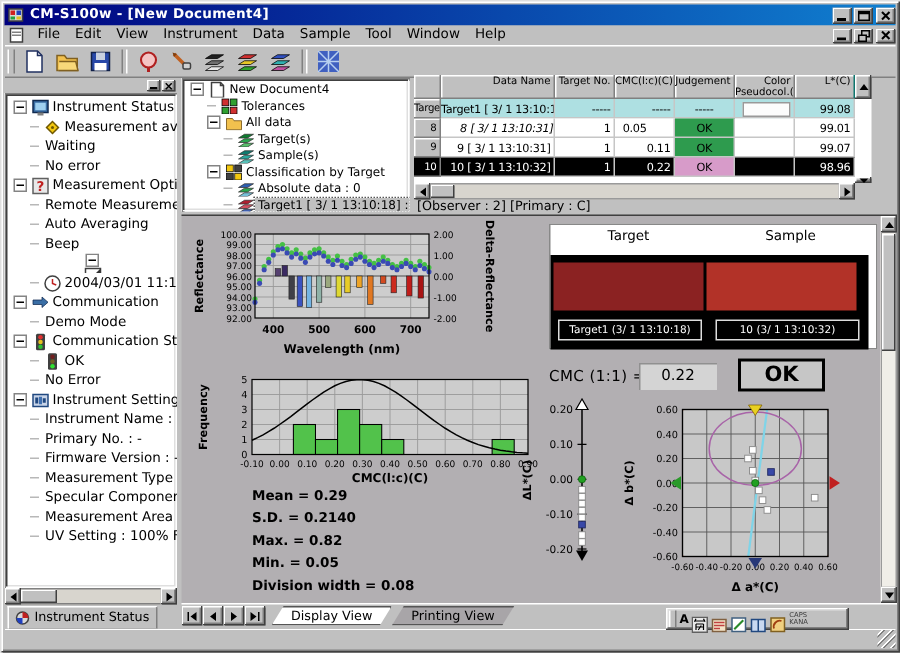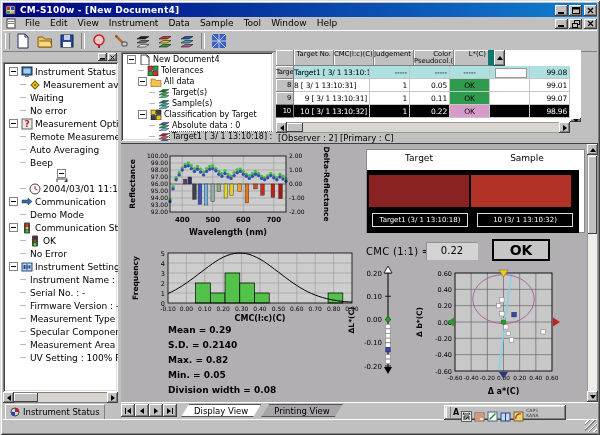--- a/index.html
+++ b/index.html
@@ -374,21 +374,21 @@
           <span class="lbl">Instrument Settings</span>
         </div>
         <div class="tree-row" style="height: 13px;">
           <span style="flex: 0 0 auto; width: 14px; border-bottom: 0px dotted rgb(170, 170, 170);"></span>
           <span style="flex: 0 0 auto; width: 6px; height: 1px; background: rgb(184, 184, 184); margin-right: 2px;"></span>
           <span class="lbl">Instrument Name : CM-</span>
         </div>
         <div class="tree-row" style="height: 13px;">
           <span style="flex: 0 0 auto; width: 14px; border-bottom: 0px dotted rgb(170, 170, 170);"></span>
           <span style="flex: 0 0 auto; width: 6px; height: 1px; background: rgb(184, 184, 184); margin-right: 2px;"></span>
-          <span class="lbl">Serial No. : -</span>
+          <span class="lbl">Primary No. : -</span>
         </div>
         <div class="tree-row" style="height: 13px;">
           <span style="flex: 0 0 auto; width: 14px; border-bottom: 0px dotted rgb(170, 170, 170);"></span>
           <span style="flex: 0 0 auto; width: 6px; height: 1px; background: rgb(184, 184, 184); margin-right: 2px;"></span>
           <span class="lbl">Firmware Version : -</span>
         </div>
         <div class="tree-row" style="height: 13px;">
           <span style="flex: 0 0 auto; width: 14px; border-bottom: 0px dotted rgb(170, 170, 170);"></span>
           <span style="flex: 0 0 auto; width: 6px; height: 1px; background: rgb(184, 184, 184); margin-right: 2px;"></span>
           <span class="lbl">Measurement Type : R</span>
@@ -526,43 +526,44 @@
         </span>
         <span class="lbl">Target1 [ 3/ 1 13:10:18] : 10</span>
       </div>
     </div>
   </div>
 
 <div class="abs datatable">
     <div id="table-grid">
       <div style="display:flex">
         <div class="cell" style="width:18px;height:16px;background:#c0c0c0;border-right:1px solid #808080;border-bottom:1px solid #808080;box-shadow:inset 1px 1px 0 #fff;font-size:6.8px;text-align:right;padding:1px 2px 0 0;line-height:7px"></div>
+        <div class="cell" style="width:76px;height:16px;background:#c0c0c0;border-right:1px solid #808080;border-bottom:1px solid #808080;box-shadow:inset 1px 1px 0 #fff;font-size:6.8px;text-align:right;padding:1px 2px 0 0;line-height:7px">Data Name</div>
         <div class="cell" style="width:40px;height:16px;background:#c0c0c0;border-right:1px solid #808080;border-bottom:1px solid #808080;box-shadow:inset 1px 1px 0 #fff;font-size:6.8px;text-align:right;padding:1px 2px 0 0;line-height:7px">Target No.</div>
         <div class="cell" style="width:40px;height:16px;background:#c0c0c0;border-right:1px solid #808080;border-bottom:1px solid #808080;box-shadow:inset 1px 1px 0 #fff;font-size:6.8px;text-align:right;padding:1px 2px 0 0;line-height:7px">CMC(l:c)(C)</div>
         <div class="cell" style="width:40px;height:16px;background:#c0c0c0;border-right:1px solid #808080;border-bottom:1px solid #808080;box-shadow:inset 1px 1px 0 #fff;font-size:6.8px;text-align:right;padding:1px 2px 0 0;line-height:7px">Judgement</div>
         <div class="cell" style="width:40px;height:16px;background:#c0c0c0;border-right:1px solid #808080;border-bottom:1px solid #808080;box-shadow:inset 1px 1px 0 #fff;font-size:6.8px;text-align:right;padding:1px 2px 0 0;line-height:7px">Color<br>Pseudocol.(C)</div>
-        <div class="cell" style="width:40px;height:16px;background:#c0c0c0;border-right:6px solid #0f766e;border-bottom:1px solid #808080;box-shadow:inset 1px 1px 0 #fff;font-size:6.8px;text-align:right;padding:1px 2px 0 0;line-height:7px">L*(C)</div>
+        <div class="cell" style="width:40px;height:16px;background:#c0c0c0;border-right:1px solid #0f766e;border-bottom:1px solid #808080;box-shadow:inset 1px 1px 0 #fff;font-size:6.8px;text-align:right;padding:1px 2px 0 0;line-height:7px">L*(C)</div>
         <div class="cell btn" style="width:11px;height:16px">
           <span class="tri up"></span>
         </div>
       </div>
       <div style="display:flex">
         <div class="cell" style="width:18px;height:13px;font-size:7.5px;line-height:13px;letter-spacing:-0.2px;border-right:1px solid #c6c6c6;border-bottom:1px solid #c6c6c6;background:#c0c0c0;box-shadow:inset 1px 1px 0 #fff;border-right:1px solid #808080;border-bottom:1px solid #808080;text-align:right;padding-right:2px;color:#000;font-size:6.8px;">Target</div>
         <div class="cell" style="width:76px;height:13px;font-size:7.5px;line-height:13px;letter-spacing:-0.2px;border-right:1px solid #c6c6c6;border-bottom:1px solid #c6c6c6;background:#aee0e2;color:#000;text-align:right;padding-right:2px;">Target1 [ 3/ 1 13:10:18]</div>
         <div class="cell" style="width:40px;height:13px;font-size:7.5px;line-height:13px;letter-spacing:-0.2px;border-right:1px solid #c6c6c6;border-bottom:1px solid #c6c6c6;background:#aee0e2;color:#000;text-align:right;padding-right:2px;">-----</div>
         <div class="cell" style="width:40px;height:13px;font-size:7.5px;line-height:13px;letter-spacing:-0.2px;border-right:1px solid #c6c6c6;border-bottom:1px solid #c6c6c6;background:#aee0e2;color:#000;text-align:right;padding-right:2px;">-----</div>
         <div class="cell" style="width:40px;height:13px;font-size:7.5px;line-height:13px;letter-spacing:-0.2px;border-right:1px solid #c6c6c6;border-bottom:1px solid #c6c6c6;background:#aee0e2;color:#000;text-align:center;">-----</div>
         <div class="cell" style="width:40px;height:13px;font-size:7.5px;line-height:13px;letter-spacing:-0.2px;border-right:1px solid #c6c6c6;border-bottom:1px solid #c6c6c6;background:#aee0e2;color:#000;text-align:right;padding-right:2px;"><span style="display:inline-block;width:30px;height:8px;background:#fcfcfc;vertical-align:middle;border:1px solid #999"></span></div>
         <div class="cell" style="width:40px;height:13px;font-size:7.5px;line-height:13px;letter-spacing:-0.2px;border-right:1px solid #c6c6c6;border-bottom:1px solid #c6c6c6;background:#aee0e2;color:#000;text-align:right;padding-right:2px;">99.08</div>
       </div>
       <div style="display:flex">
         <div class="cell" style="width:18px;height:13px;font-size:7.5px;line-height:13px;letter-spacing:-0.2px;border-right:1px solid #c6c6c6;border-bottom:1px solid #c6c6c6;background:#c0c0c0;box-shadow:inset 1px 1px 0 #fff;border-right:1px solid #808080;border-bottom:1px solid #808080;text-align:right;padding-right:2px;color:#000;font-size:6.8px;">8</div>
-        <div class="cell" style="width:76px;height:13px;font-size:7.5px;line-height:13px;letter-spacing:-0.2px;border-right:1px solid #c6c6c6;border-bottom:1px solid #c6c6c6;background:#fff;color:#000;padding-right:0;">8 [ 3/ 1 13:10:31]</div>
+        <div class="cell" style="width:76px;height:13px;font-size:7.5px;line-height:13px;letter-spacing:-0.2px;border-right:1px solid #c6c6c6;border-bottom:1px solid #c6c6c6;background:#fff;color:#000;text-align:right;padding-right:0;font-style:italic;">8 [ 3/ 1 13:10:31]</div>
         <div class="cell" style="width:40px;height:13px;font-size:7.5px;line-height:13px;letter-spacing:-0.2px;border-right:1px solid #c6c6c6;border-bottom:1px solid #c6c6c6;background:#fff;color:#000;text-align:right;padding-right:2px;">1</div>
-        <div class="cell" style="width:40px;height:13px;font-size:7.5px;line-height:13px;letter-spacing:-0.2px;border-right:1px solid #c6c6c6;border-bottom:1px solid #c6c6c6;background:#fff;color:#000;text-align:right;padding-right:2px;">0.05</div>
+        <div class="cell" style="width:40px;height:13px;font-size:7.5px;line-height:13px;letter-spacing:-0.2px;border-right:1px solid #c6c6c6;border-bottom:1px solid #c6c6c6;background:#fff;color:#000;text-align:right;padding-right:18px;">0.05</div>
         <div class="cell" style="width:40px;height:13px;font-size:7.5px;line-height:13px;letter-spacing:-0.2px;border-right:1px solid #c6c6c6;border-bottom:1px solid #c6c6c6;background:#2e9b4e;color:#000;text-align:center;">OK</div>
         <div class="cell" style="width:40px;height:13px;font-size:7.5px;line-height:13px;letter-spacing:-0.2px;border-right:1px solid #c6c6c6;border-bottom:1px solid #c6c6c6;background:#fff;color:#000;text-align:right;padding-right:2px;"></div>
         <div class="cell" style="width:40px;height:13px;font-size:7.5px;line-height:13px;letter-spacing:-0.2px;border-right:1px solid #c6c6c6;border-bottom:1px solid #c6c6c6;background:#fff;color:#000;text-align:right;padding-right:2px;">99.01</div>
       </div>
       <div style="display:flex">
         <div class="cell" style="width:18px;height:13px;font-size:7.5px;line-height:13px;letter-spacing:-0.2px;border-right:1px solid #c6c6c6;border-bottom:1px solid #c6c6c6;background:#c0c0c0;box-shadow:inset 1px 1px 0 #fff;border-right:1px solid #808080;border-bottom:1px solid #808080;text-align:right;padding-right:2px;color:#000;font-size:6.8px;">9</div>
         <div class="cell" style="width:76px;height:13px;font-size:7.5px;line-height:13px;letter-spacing:-0.2px;border-right:1px solid #c6c6c6;border-bottom:1px solid #c6c6c6;background:#fff;color:#000;text-align:right;padding-right:2px;">9 [ 3/ 1 13:10:31]</div>
         <div class="cell" style="width:40px;height:13px;font-size:7.5px;line-height:13px;letter-spacing:-0.2px;border-right:1px solid #c6c6c6;border-bottom:1px solid #c6c6c6;background:#fff;color:#000;text-align:right;padding-right:2px;">1</div>
         <div class="cell" style="width:40px;height:13px;font-size:7.5px;line-height:13px;letter-spacing:-0.2px;border-right:1px solid #c6c6c6;border-bottom:1px solid #c6c6c6;background:#fff;color:#000;text-align:right;padding-right:2px;">0.11</div>
         <div class="cell" style="width:40px;height:13px;font-size:7.5px;line-height:13px;letter-spacing:-0.2px;border-right:1px solid #c6c6c6;border-bottom:1px solid #c6c6c6;background:#2e9b4e;color:#000;text-align:center;">OK</div>

